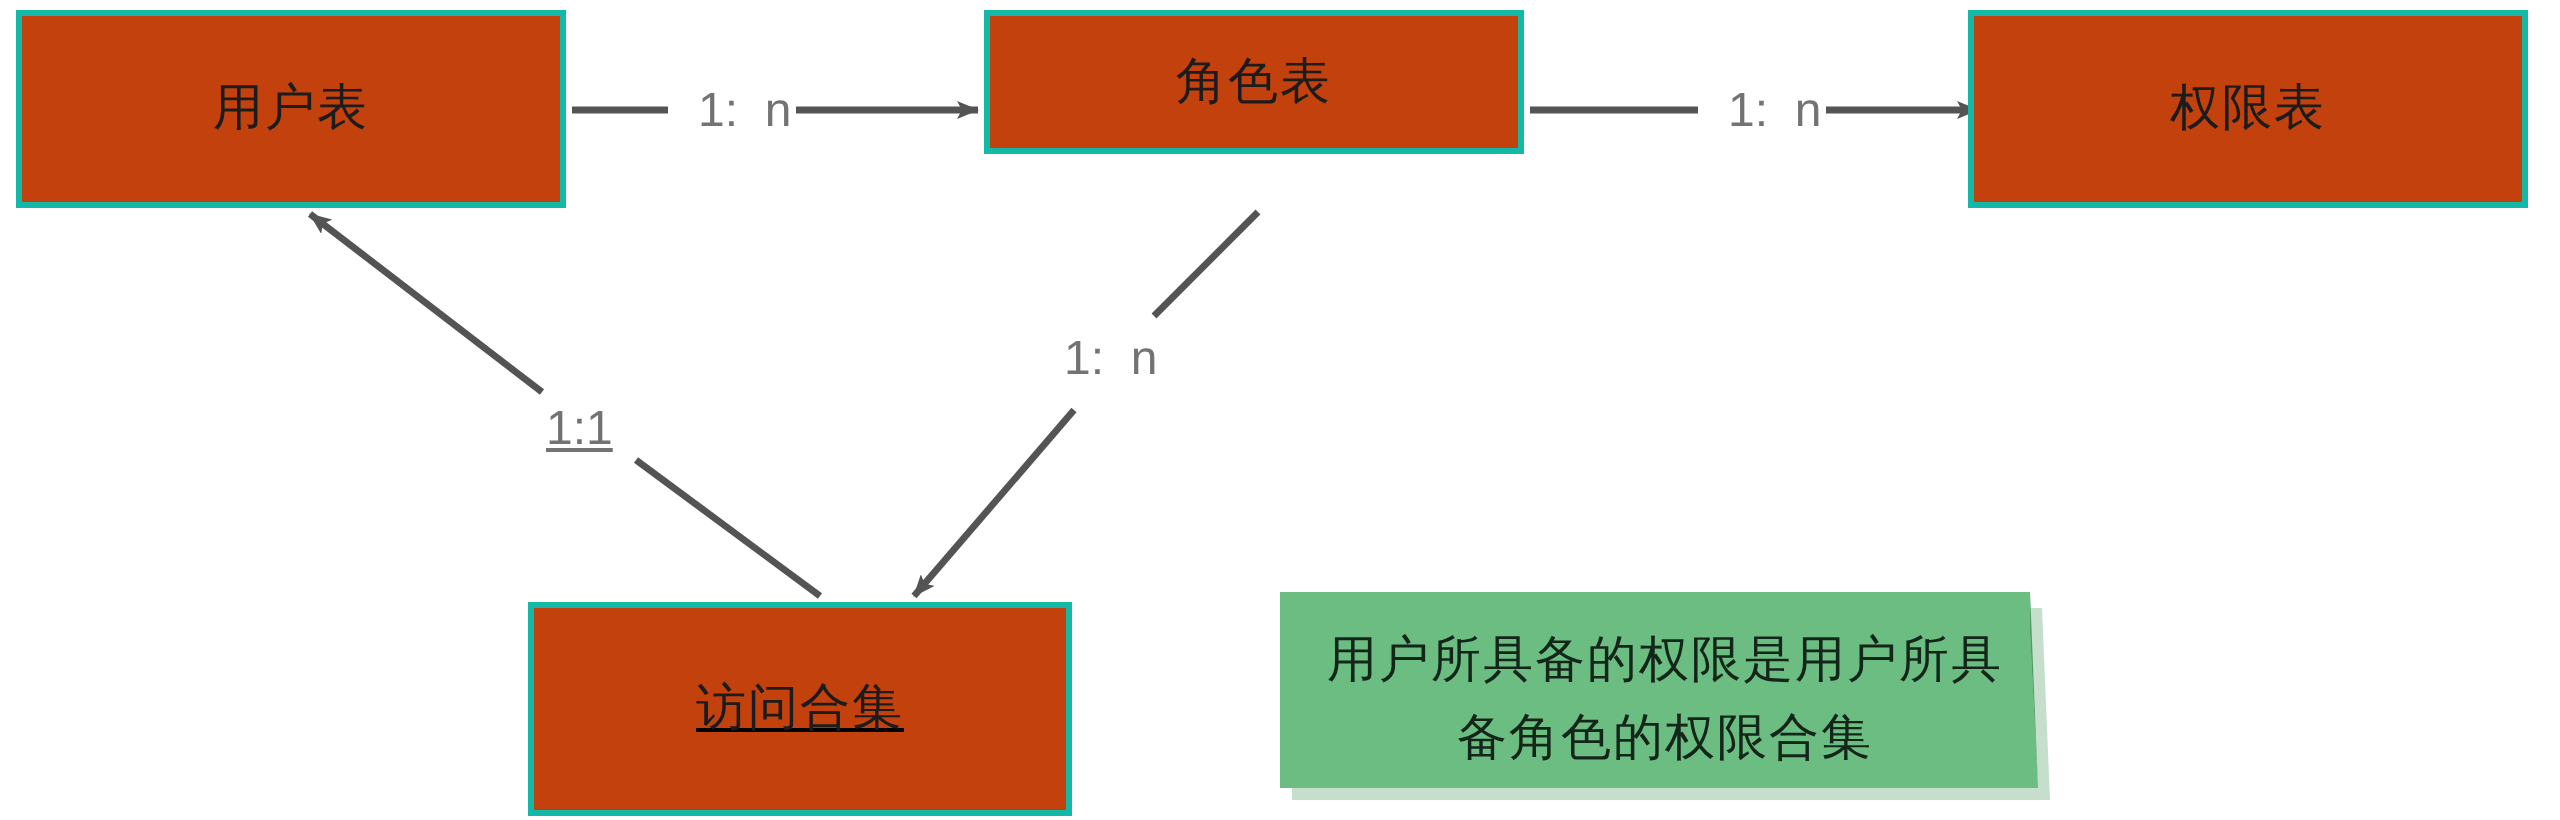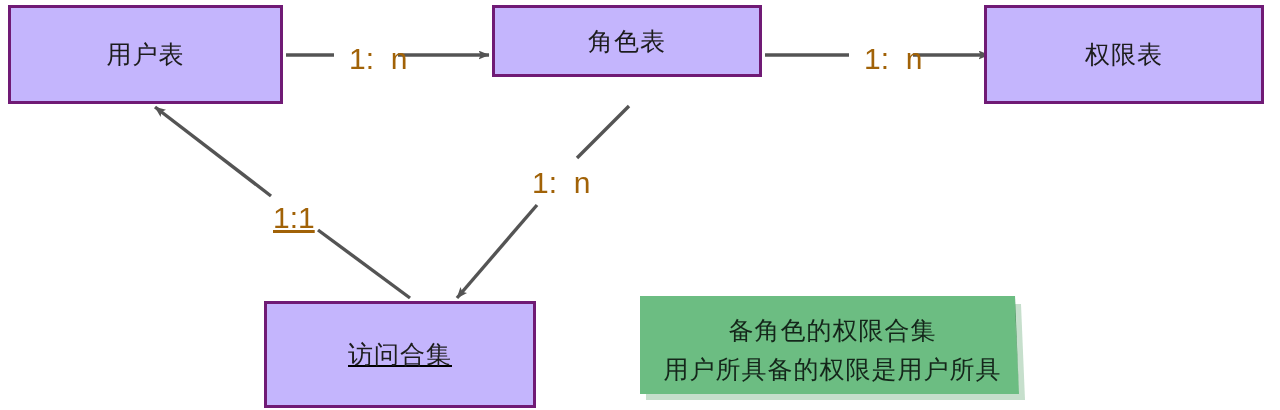--- a/index.html
+++ b/index.html
@@ -20,37 +20,37 @@
   #edges {
     position: absolute;
     left: 0;
     top: 0;
     width: 1280px;
     height: 410px;
   }
   .entity-box {
     position: absolute;
     box-sizing: border-box;
-    background: #c4b5fd;
-    border: 3px solid #701a75;
+    background: #c2410c;
+    border: 3px solid #14b8a6;
     display: flex;
     align-items: center;
     justify-content: center;
   }
   .entity-label {
     font-size: 25px;
     color: #1c1c1c;
     letter-spacing: 1px;
     line-height: 1;
     white-space: nowrap;
   }
   .edge-label {
     position: absolute;
-    font-size: 30px;
-    color: #a16207;
+    font-size: 24px;
+    color: #737373;
     white-space: pre;
     line-height: 1;
     background: transparent;
   }
   .sticky-note {
     position: absolute;
     box-sizing: border-box;
   }
   .sticky-note .note-text {
     position: absolute;
@@ -127,18 +127,18 @@
 
   <span class="edge-label" style="left:273px; top:203px;text-decoration:underline;">1:1</span>
 
   <div class="sticky-note" style="left:640px; top:296px; width:385px; height:108px;">
     <svg width="385" height="108" viewBox="0 0 385 108" style="position:absolute; left:0; top:0;">
       <path d="M6,8 L381,8 L385,104 L6,104 Z" fill="#c6dfcc"></path>
       <path d="M0,0 L375,0 L375,20 L379,98 L0,98 Z" fill="#6cbd82"></path>
       <path d="M375,0 L379,98 L375,20 Z" fill="#4e9a63"></path>
     </svg>
     <div class="note-text" style="padding-bottom:8px;">
+      <span>用户所具备的权限是用户所具</span>
       <span>备角色的权限合集</span>
-      <span>用户所具备的权限是用户所具</span>
     </div>
   </div>
 
 </div>
 
 </body></html>

